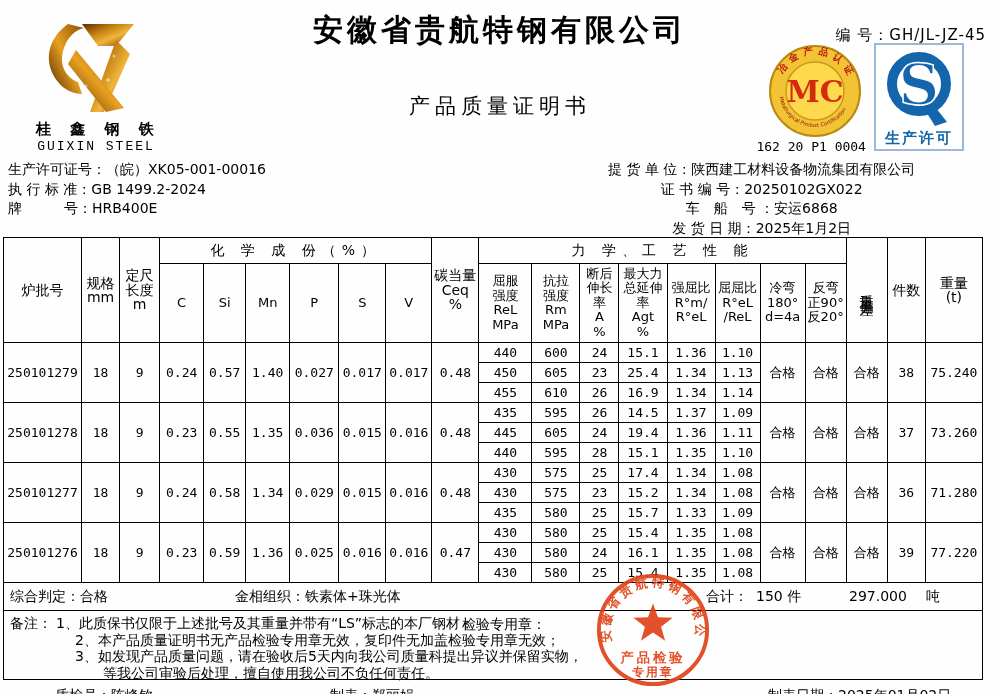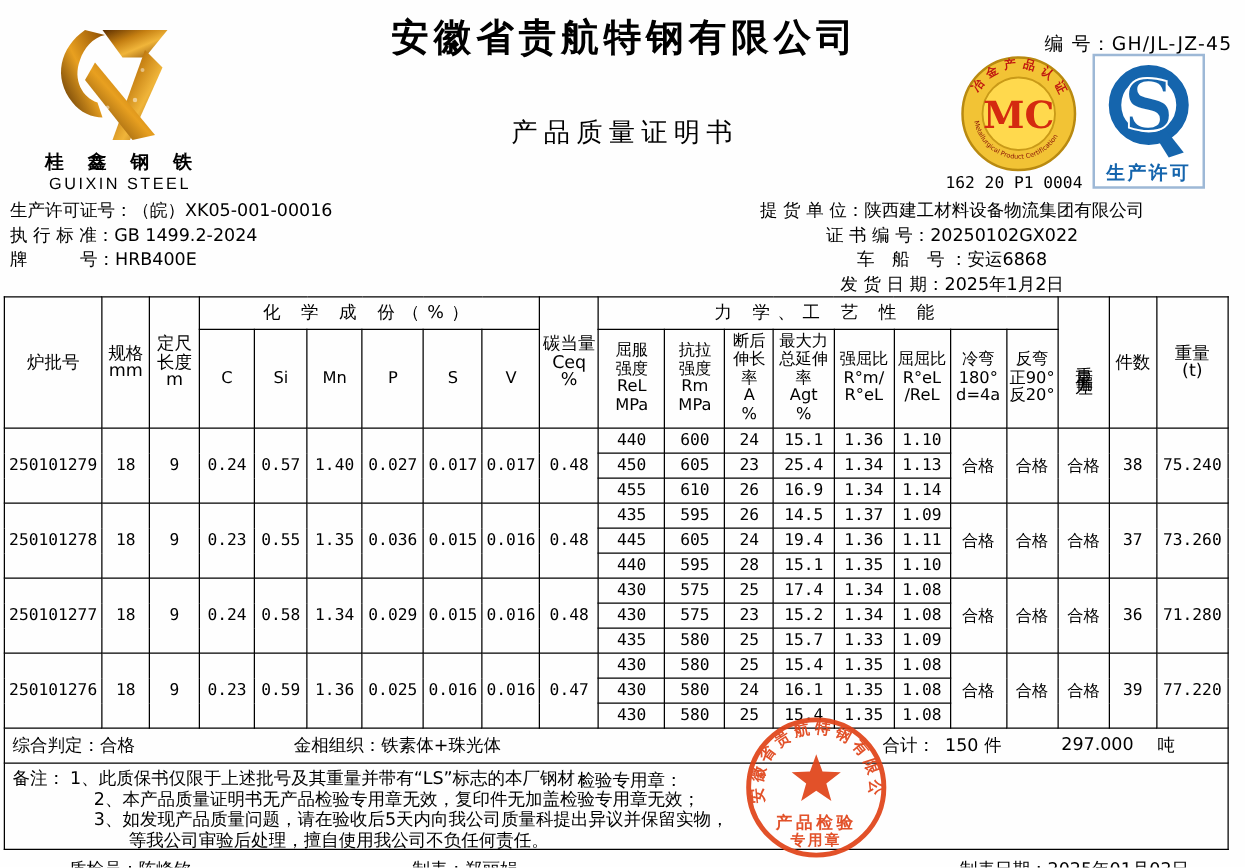--- a/index.html
+++ b/index.html
@@ -8,21 +8,21 @@
   .page{position:absolute;inset:0;background:#fefefe;}
 
   
   .company-title{position:absolute;top:10px;left:180px;width:640px;text-align:center;
     font-family:"DejaVu Serif","Liberation Serif",serif;font-size:30px;font-weight:bold;letter-spacing:4px;}
   .doc-title{position:absolute;top:92px;left:280px;width:440px;text-align:center;
     font-family:"DejaVu Serif","Liberation Serif",serif;font-size:21px;letter-spacing:5px;}
   .doc-no{position:absolute;top:26px;right:10px;font-size:15px;letter-spacing:1px;}
   .logo-block{position:absolute;left:36px;top:20px;width:120px;text-align:center;}
   .logo-cn{font-size:15px;font-weight:bold;letter-spacing:7px;margin-top:2px;white-space:nowrap;}
-  .logo-en{font-size:13px;font-family:Liberation Sans, sans-serif;letter-spacing:2px;white-space:nowrap;text-align:center;}
+  .logo-en{font-size:13px;font-family:Liberation Mono, monospace;letter-spacing:2px;white-space:nowrap;text-align:center;}
   .mc-badge{position:absolute;left:768px;top:44px;}
   .mc-code{position:absolute;left:752px;top:139px;width:134px;text-align:center;
     font-size:13px;font-family:"DejaVu Sans Mono","Liberation Mono",monospace;white-space:nowrap;}
   .qs-badge{position:absolute;left:873px;top:42px;}
 
   
   .info-col{position:absolute;top:160px;font-size:14px;line-height:19.5px;white-space:nowrap;}
   .info-left{left:8px;}
   .info-middle{left:300px;}
   .info-right{left:608px;text-align:center;}

